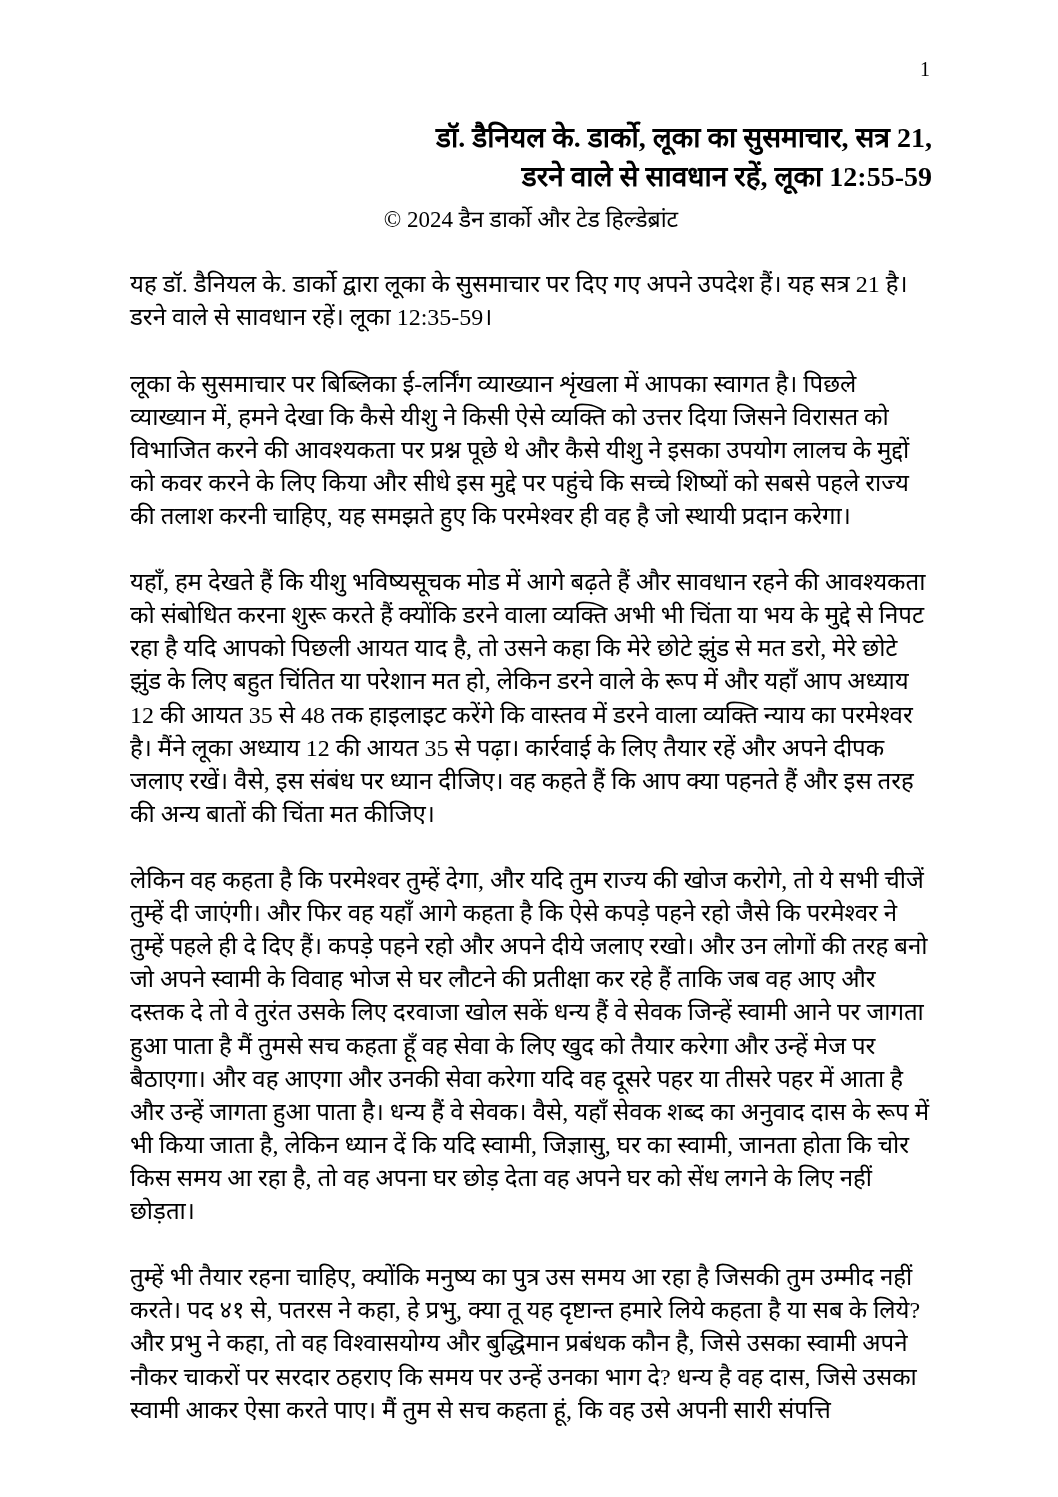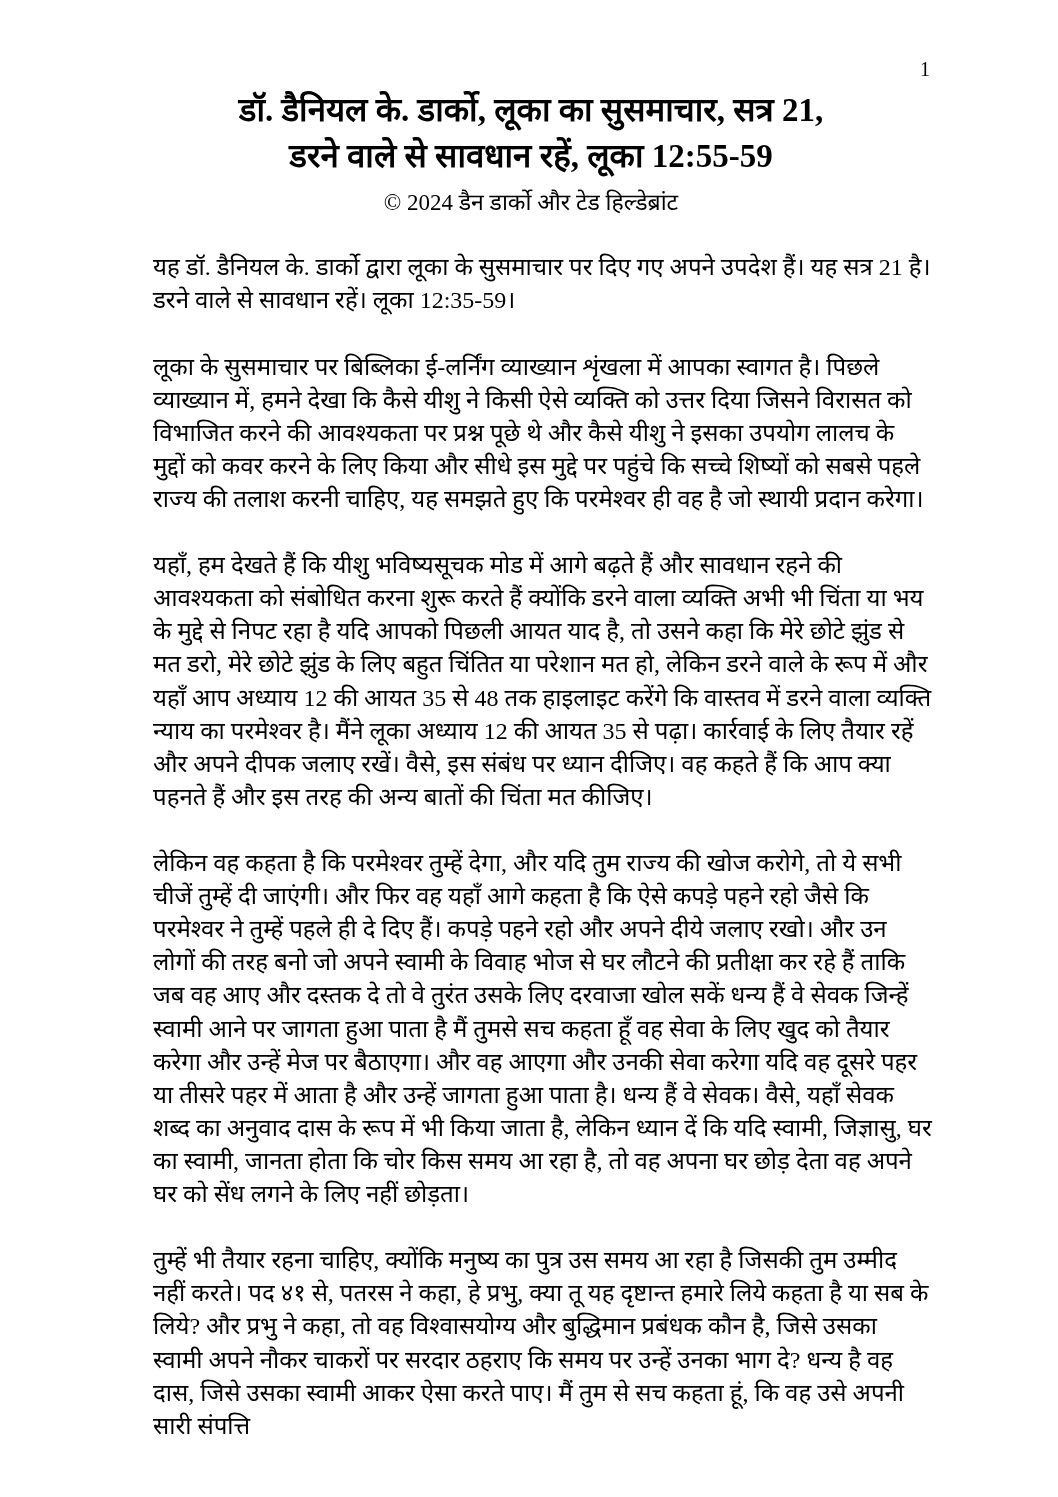--- a/index.html
+++ b/index.html
@@ -18,39 +18,38 @@
     color: #000000;
   }
   .page-number {
     position: absolute;
     top: 58px;
     right: 128px;
     font-size: 20px;
     color: #000000;
   }
   .doc-title {
-    margin: 32px 0 6px 0;
-    text-align: center;
-    font-size: 33px;
+    margin: 63px 0 6px 0;
+    text-align: right;
+    font-size: 28px;
     font-weight: bold;
     line-height: 1.4;
     color: #000000;
   }
   .doc-title .title-line {
     display: block;
   }
   .copyright-line {
     text-align: center;
     font-size: 23px;
     margin: 4px 0 0 0;
     color: #000000;
   }
   .body-text {
     margin-top: 34px;
-    margin-left: 23px;
   }
   .body-text p {
     font-size: 24px;
     line-height: 1.38;
     margin: 0 0 33px 0;
     text-align: left;
     color: #000000;
   }
 </style>
 </head>

